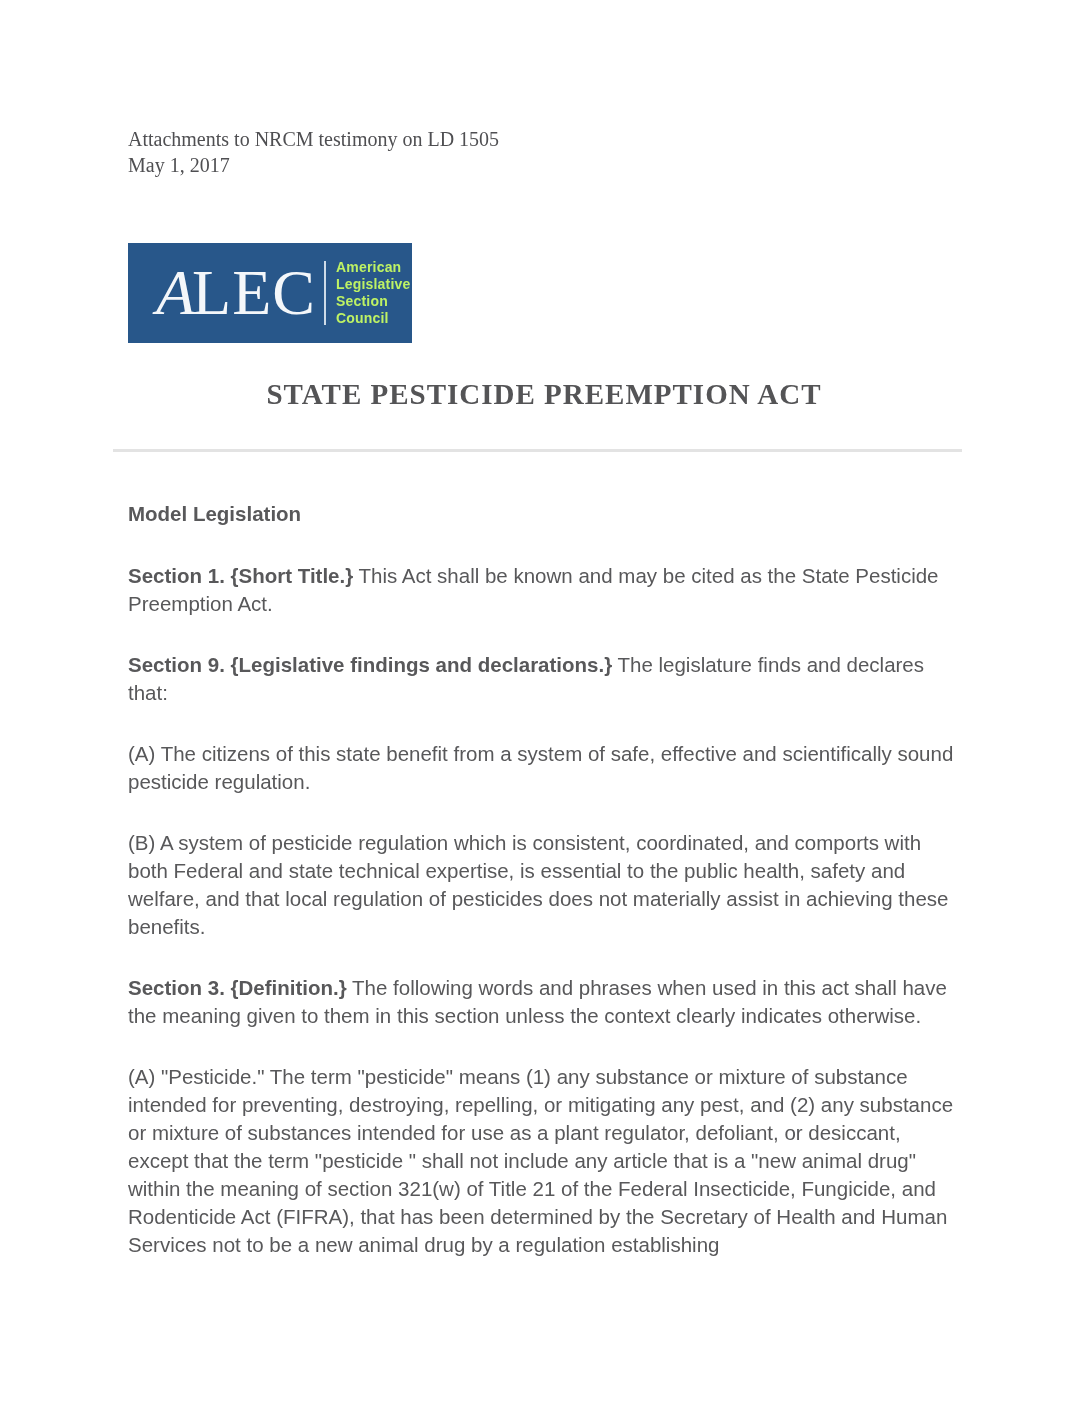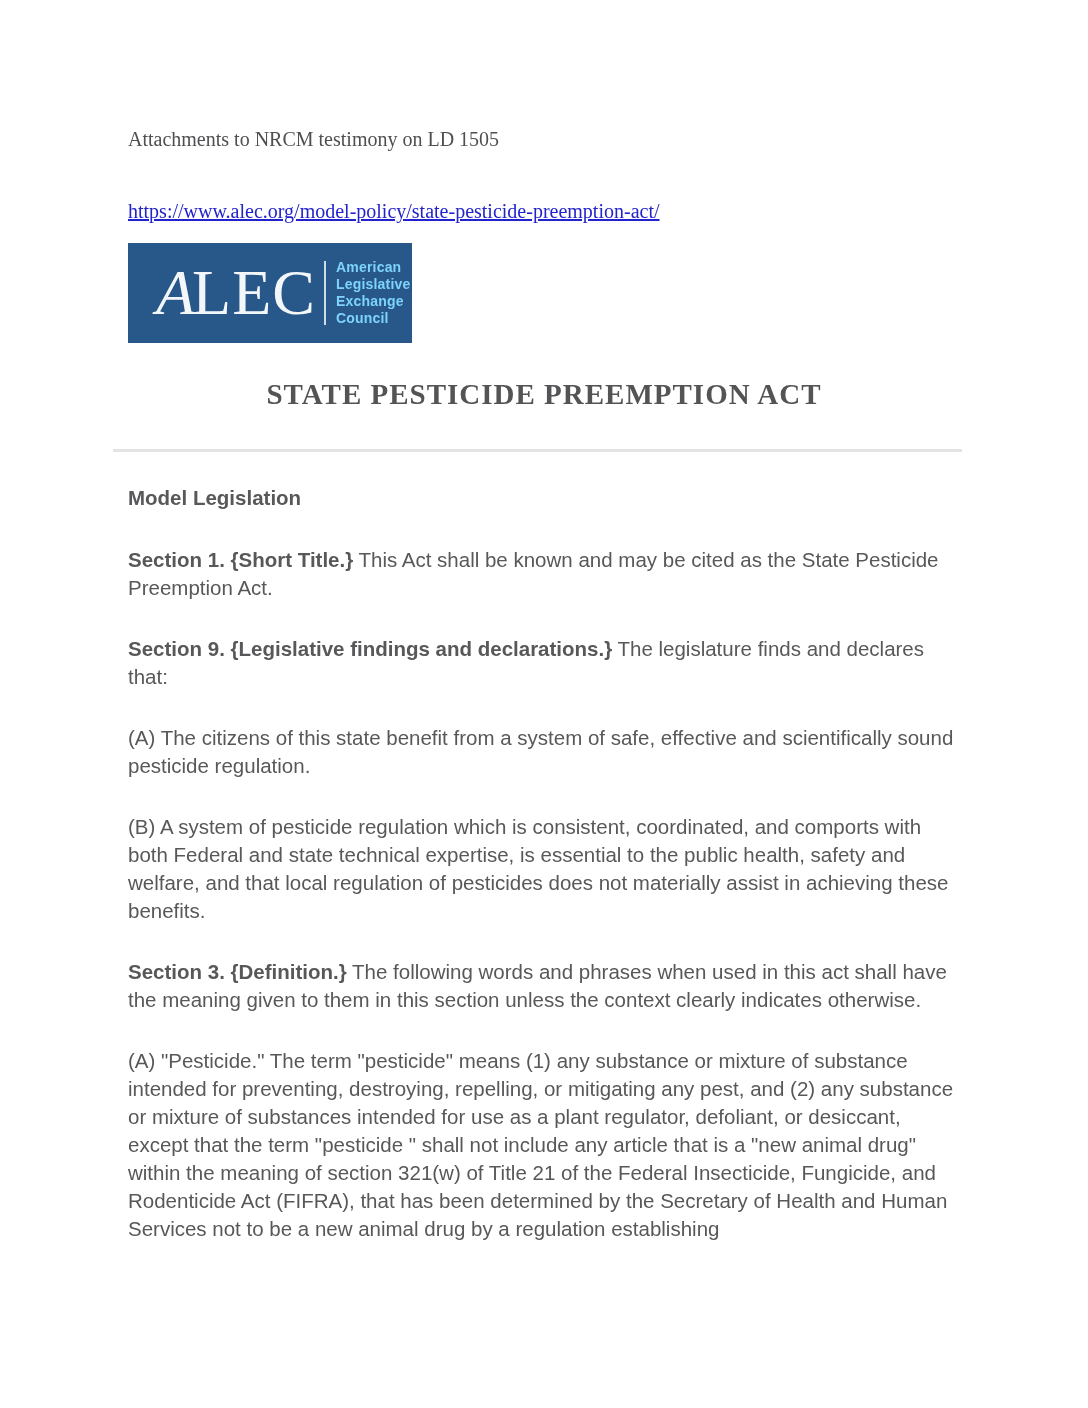--- a/index.html
+++ b/index.html
@@ -60,21 +60,21 @@
   .logo-acronym .initial { font-style: italic; margin-right: -4px; }
   .logo-divider {
     width: 2px;
     height: 64px;
     background: rgba(235, 242, 248, 0.85);
     margin: 0 10px 0 8px;
     flex: 0 0 auto;
   }
   .logo-name {
     font-family: "Liberation Sans", sans-serif;
-    color: #7dd3fc;
+    color: #bef264;
     font-size: 14px;
     line-height: 17px;
     font-weight: bold;
     letter-spacing: 0.2px;
   }
 
   
   .doc-title {
     position: absolute;
     left: 0;
@@ -93,54 +93,52 @@
     top: 449px;
     width: 849px;
     height: 3px;
     background: #e3e3e3;
   }
 
   
   .content {
     position: absolute;
     left: 128px;
-    top: 484px;
+    top: 500px;
     width: 838px;
     font-family: "Liberation Sans", sans-serif;
     font-size: 20.5px;
     line-height: 28px;
     color: #58585a;
   }
   .content .subtitle {
     font-weight: bold;
     margin-bottom: 34px;
   }
   .content p { margin: 0 0 33px 0; }
   .content p .lead { font-weight: bold; }
 </style>
 </head>
 <body>
 
 <div class="page">
 
   <div class="header-block">
     <div>Attachments to NRCM testimony on LD 1505</div>
+    <div>May 1, 2017</div>
   </div>
 
-  <div class="link-line">
-    <a href="#">https://www.alec.org/model-policy/state-pesticide-preemption-act/</a>
-  </div>
 
   <div class="logo">
     <div class="logo-acronym"><span class="initial">A</span><span>LEC</span></div>
     <div class="logo-divider"></div>
     <div class="logo-name">
       <div>American</div>
       <div>Legislative</div>
-      <div>Exchange</div>
+      <div>Section</div>
       <div>Council</div>
     </div>
   </div>
 
   <div class="doc-title">STATE PESTICIDE PREEMPTION ACT</div>
 
   <div class="rule"></div>
 
   <div class="content">
     <div class="subtitle">Model Legislation</div>

